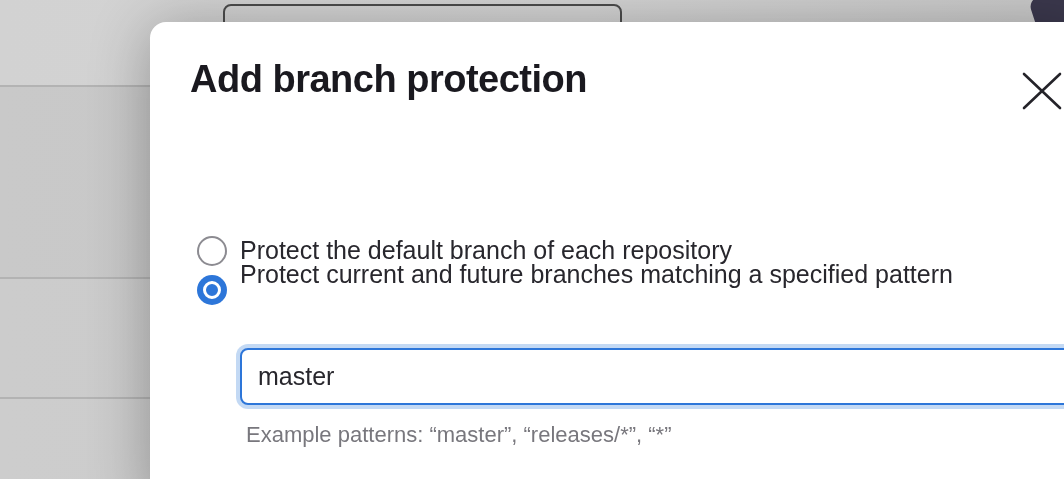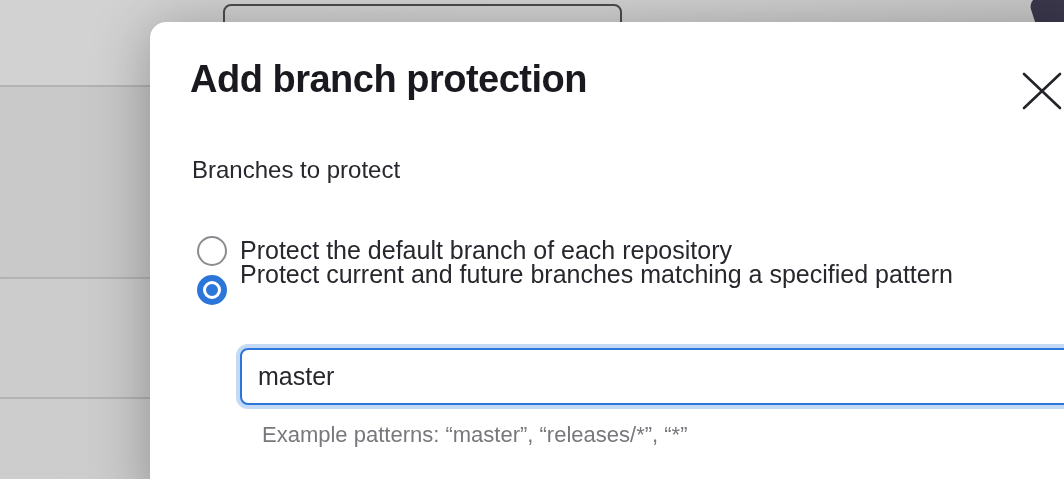--- a/index.html
+++ b/index.html
@@ -124,21 +124,21 @@
     background: #ffffff;
     padding: 0 16px;
     font-family: "Liberation Sans", "DejaVu Sans", sans-serif;
     font-size: 25px;
     color: #28272d;
     outline: none;
   }
 
   .helper-text {
     position: absolute;
-    left: 112px; top: 400px;
+    left: 96px; top: 400px;
     font-size: 22px;
     color: #78777d;
     text-align: right;
   }
 </style>
 </head>
 <body>
 
 <div class="screen">
 
@@ -160,21 +160,20 @@
 
     <button class="close-button">
       <span>
         <svg width="52" height="52" viewBox="0 0 52 52">
           <line x1="8" y1="14" x2="44" y2="48" stroke="#242329" stroke-width="2.6" stroke-linecap="round"></line>
           <line x1="44" y1="14" x2="8" y2="48" stroke="#242329" stroke-width="2.6" stroke-linecap="round"></line>
         </svg>
       </span>
     </button>
 
-    <div class="group-label">Branches to protect</div>
 
     <div class="radio-option radio-option-2">
       <span class="radio-circle">
         <span class="radio-dot"></span>
       </span>
       <span class="radio-label">Protect current and future branches matching a specified pattern</span>
     </div>
 
     <div class="radio-option radio-option-1">
       <span class="radio-circle"></span>

